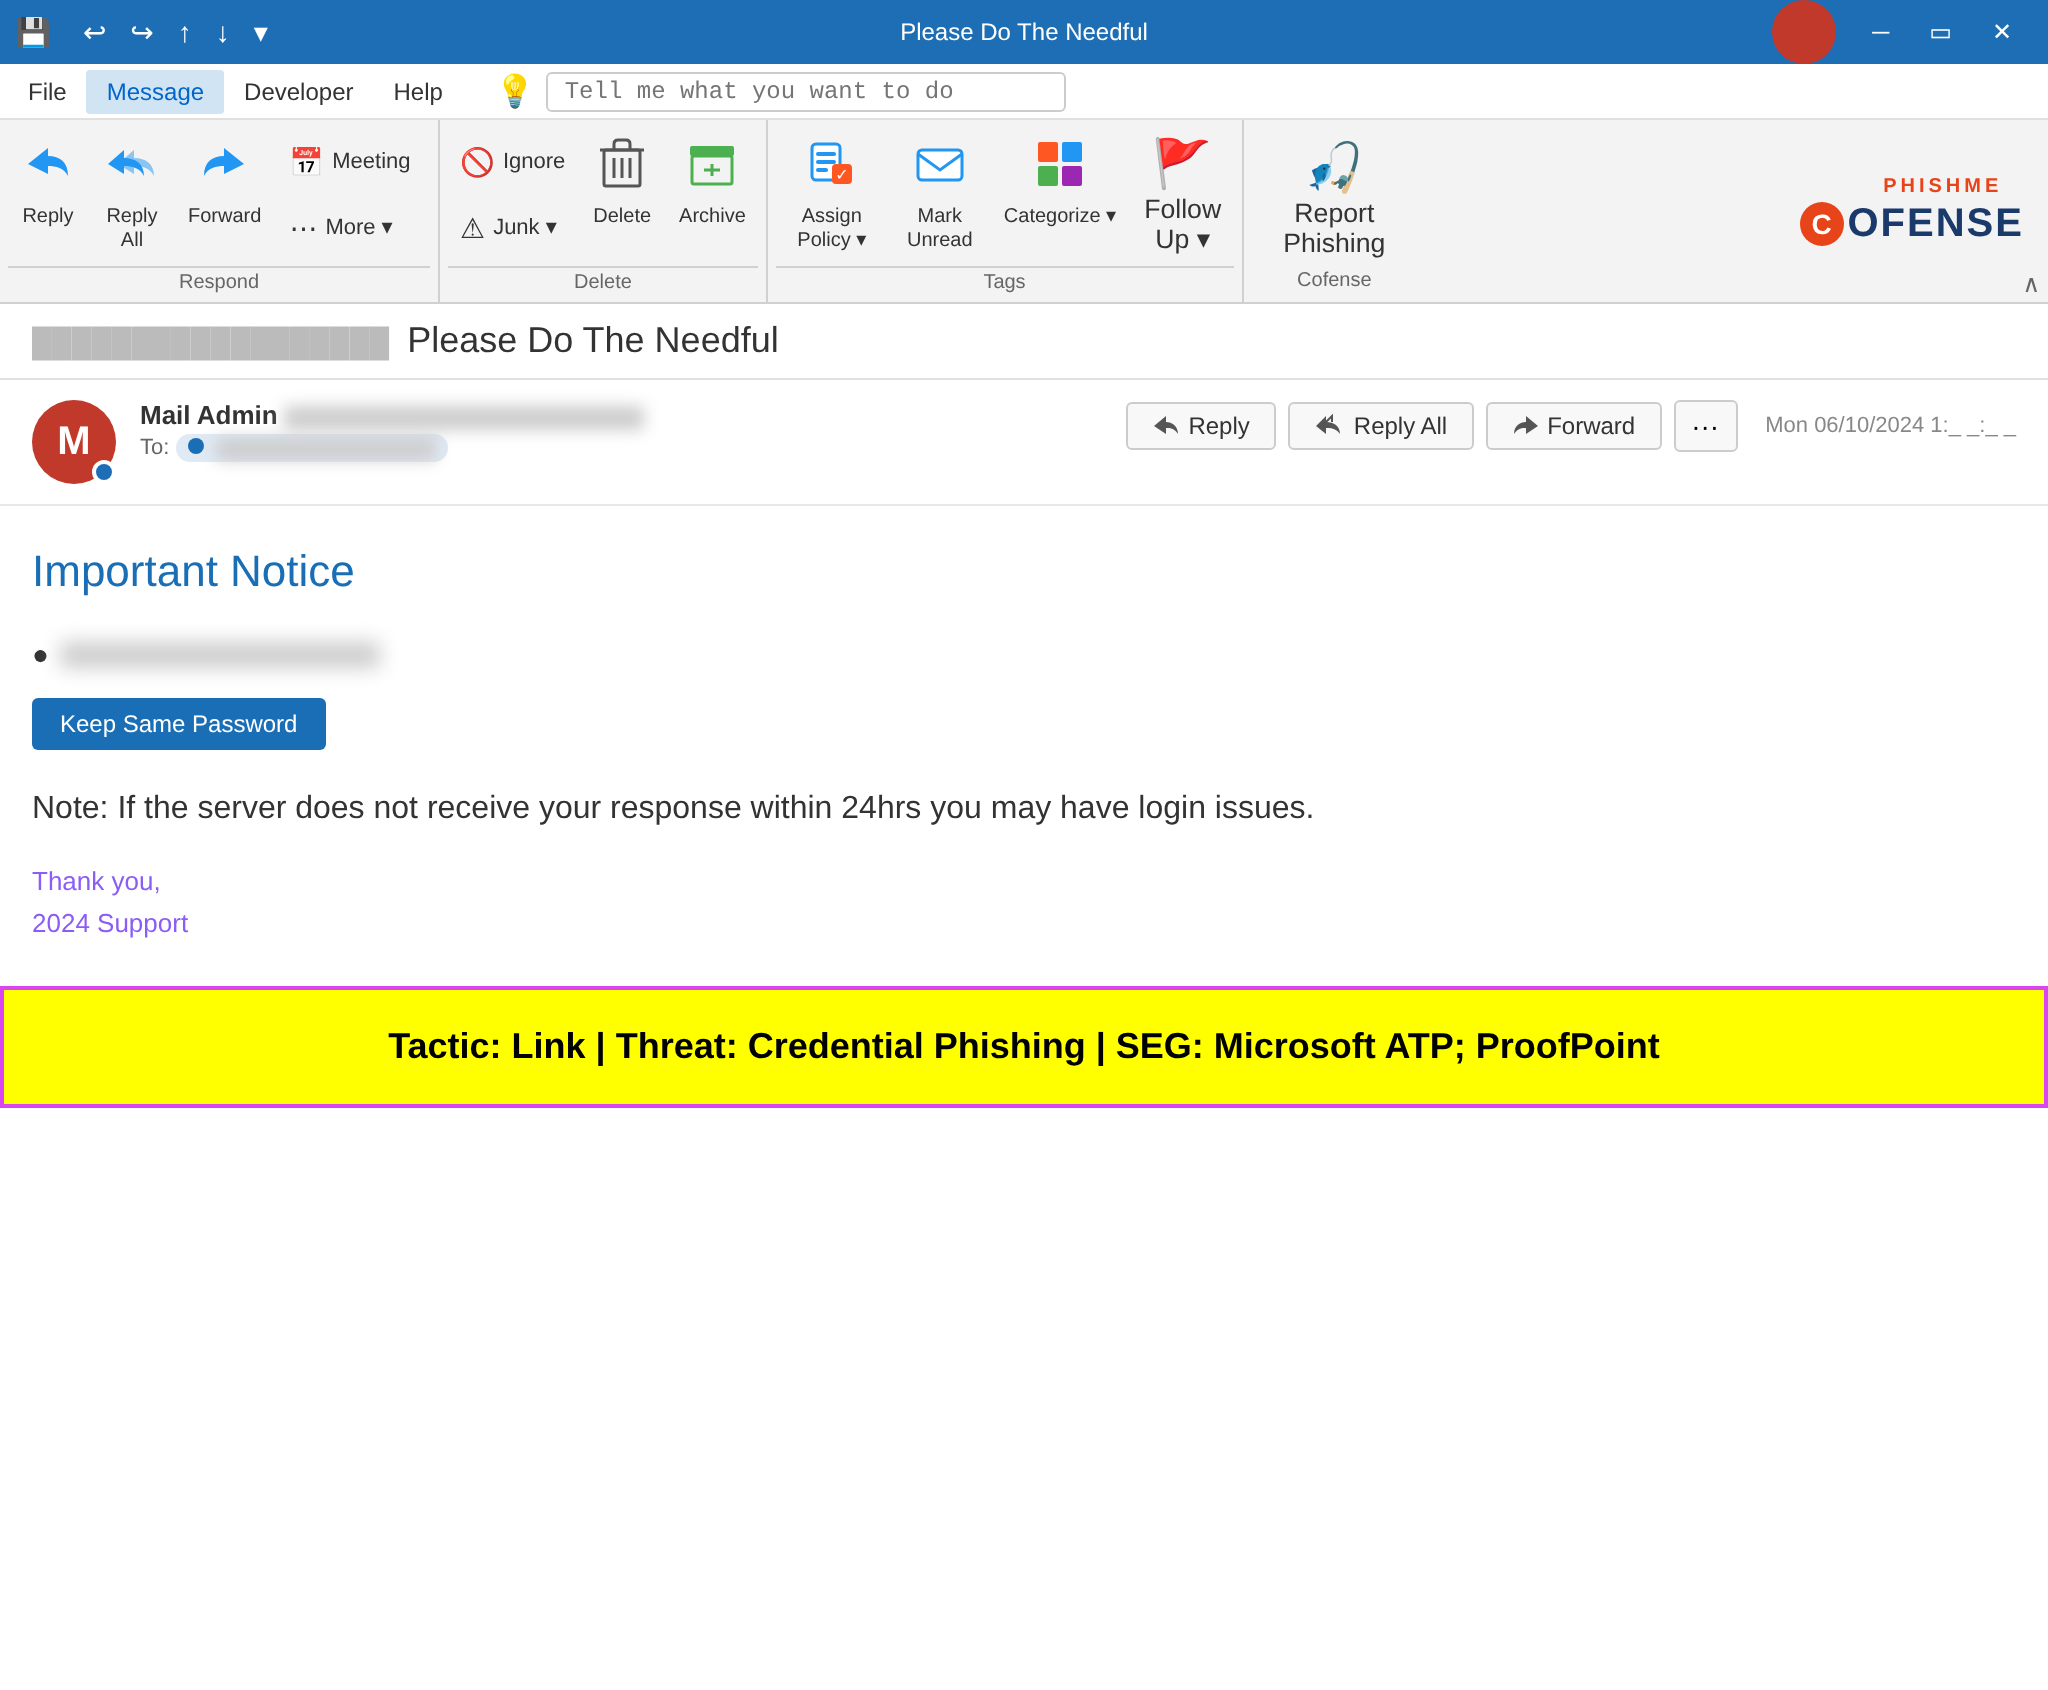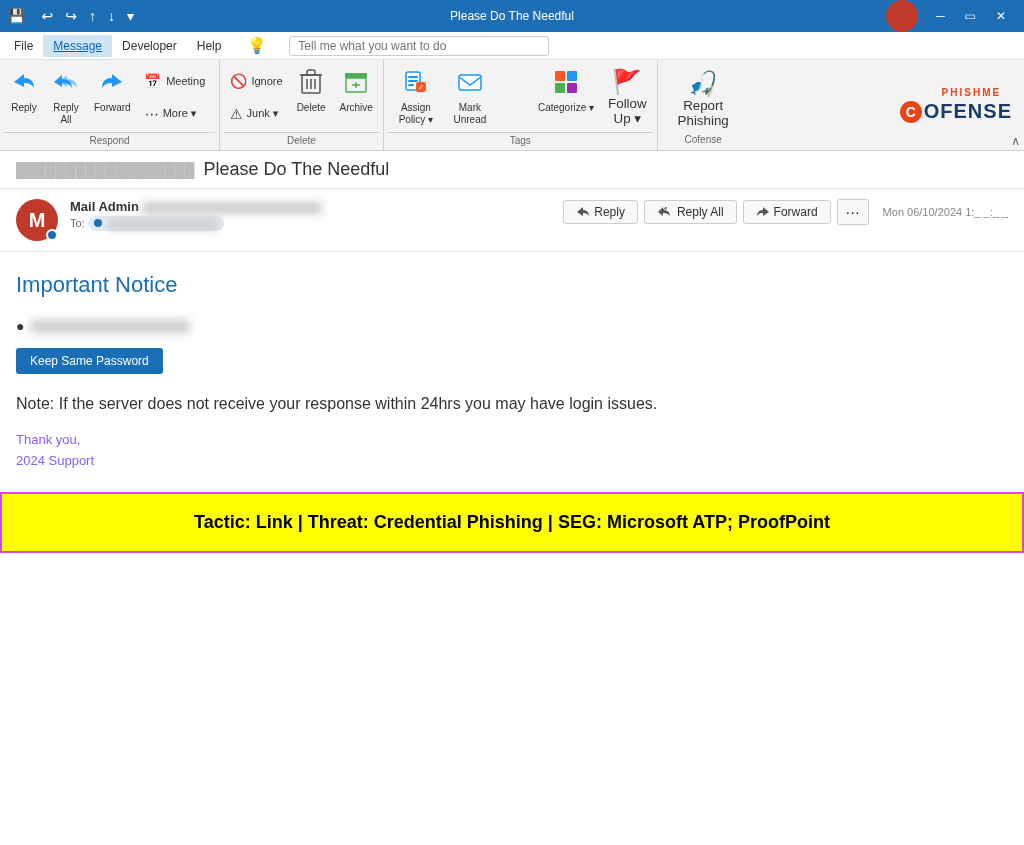--- a/index.html
+++ b/index.html
@@ -31,21 +31,21 @@
       border-bottom: 1px solid #e0e0e0;
       padding: 0 4px;
     }
     .menu-item {
       padding: 4px 10px;
       cursor: pointer;
       font-size: 12px;
       color: #333;
       border-radius: 2px;
     }
-    .menu-item.active { background: #d0e4f4; color: #0066cc; text-decoration: underline; }
+    .menu-item.active { background: #d0e4f4; color: #0066cc; }
     .menu-search {
       display: flex;
       align-items: center;
       margin-left: 10px;
       flex: 1;
     }
     .menu-search input {
       border: 1px solid #ccc;
       border-radius: 3px;
       padding: 2px 8px;
@@ -379,21 +379,21 @@
   </div>
 </div>
 
 <div class="menu-bar">
   <div class="menu-item">File</div>
   <div class="menu-item active">Message</div>
   <div class="menu-item">Developer</div>
   <div class="menu-item">Help</div>
   <div class="menu-search">
     <span class="help-icon">💡</span>
-    <input type="text" style="margin-left: 22px;" placeholder="Tell me what you want to do">
+    <input type="text" style="margin-left: 6px; font-family: Liberation Mono, monospace;" placeholder="Tell me what you want to do">
   </div>
 </div>
 
 <div class="ribbon">
 
   <div class="ribbon-group ribbon-respond">
     <div class="ribbon-group-content">
 
       <button class="ribbon-btn">
         <span class="btn-icon">
@@ -496,21 +496,21 @@
       <button class="ribbon-btn" style="min-width:48px;">
         <span class="btn-icon">
           <svg width="28" height="28" viewBox="0 0 28 28">
             <rect x="3" y="7" width="22" height="15" rx="2" fill="#fff" stroke="#2196F3" stroke-width="1.5"></rect>
             <path d="M3 9 L14 17 L25 9" fill="none" stroke="#2196F3" stroke-width="1.5"></path>
           </svg>
         </span>
         <span class="btn-label">Mark<br>Unread</span>
       </button>
 
-      <button class="ribbon-btn" style="min-width:56px;margin-left:36px;">
+      <button class="ribbon-btn" style="min-width:56px;">
         <span class="btn-icon">
           <svg width="28" height="28" viewBox="0 0 28 28">
             <rect x="3" y="3" width="10" height="10" rx="1" fill="#FF5722"></rect>
             <rect x="15" y="3" width="10" height="10" rx="1" fill="#2196F3"></rect>
             <rect x="3" y="15" width="10" height="10" rx="1" fill="#4CAF50"></rect>
             <rect x="15" y="15" width="10" height="10" rx="1" fill="#9C27B0"></rect>
           </svg>
         </span>
         <span class="btn-label">Categorize ▾</span>
       </button>

